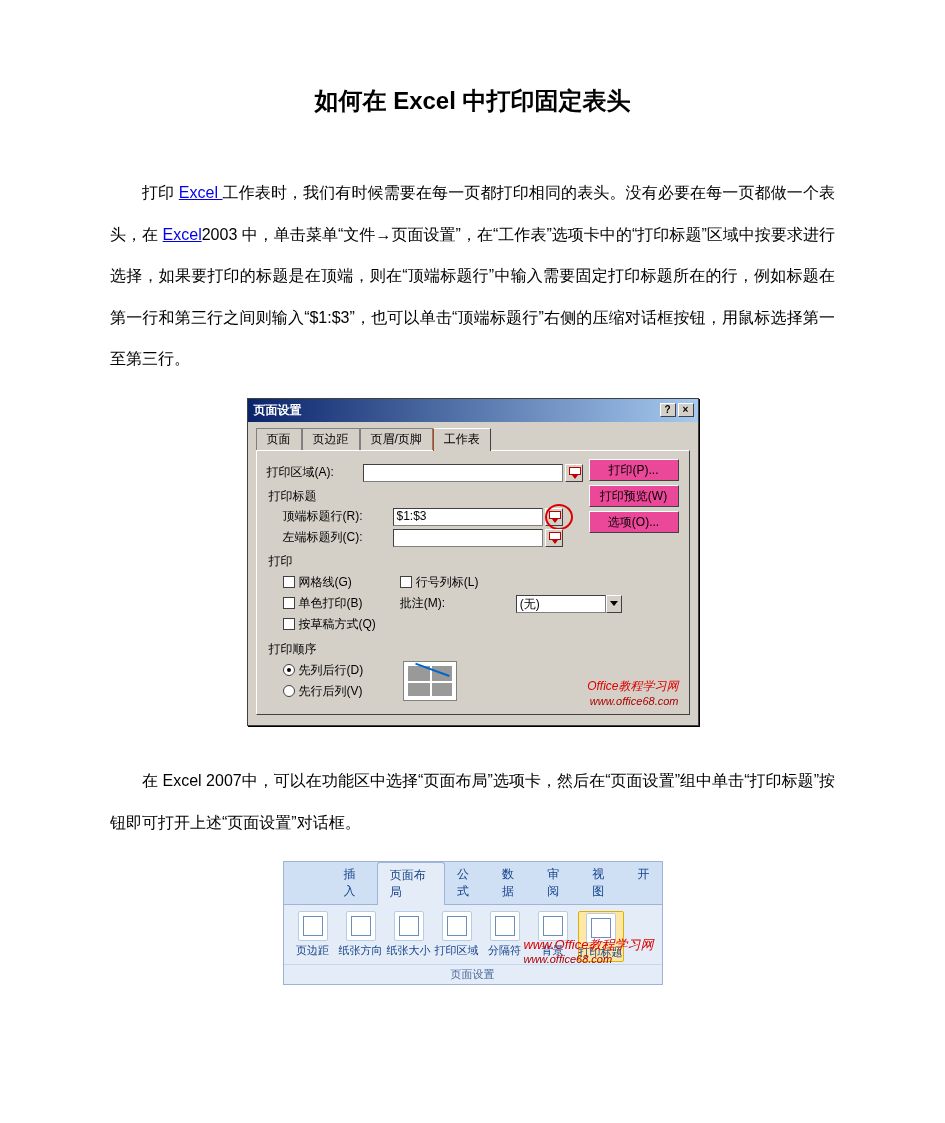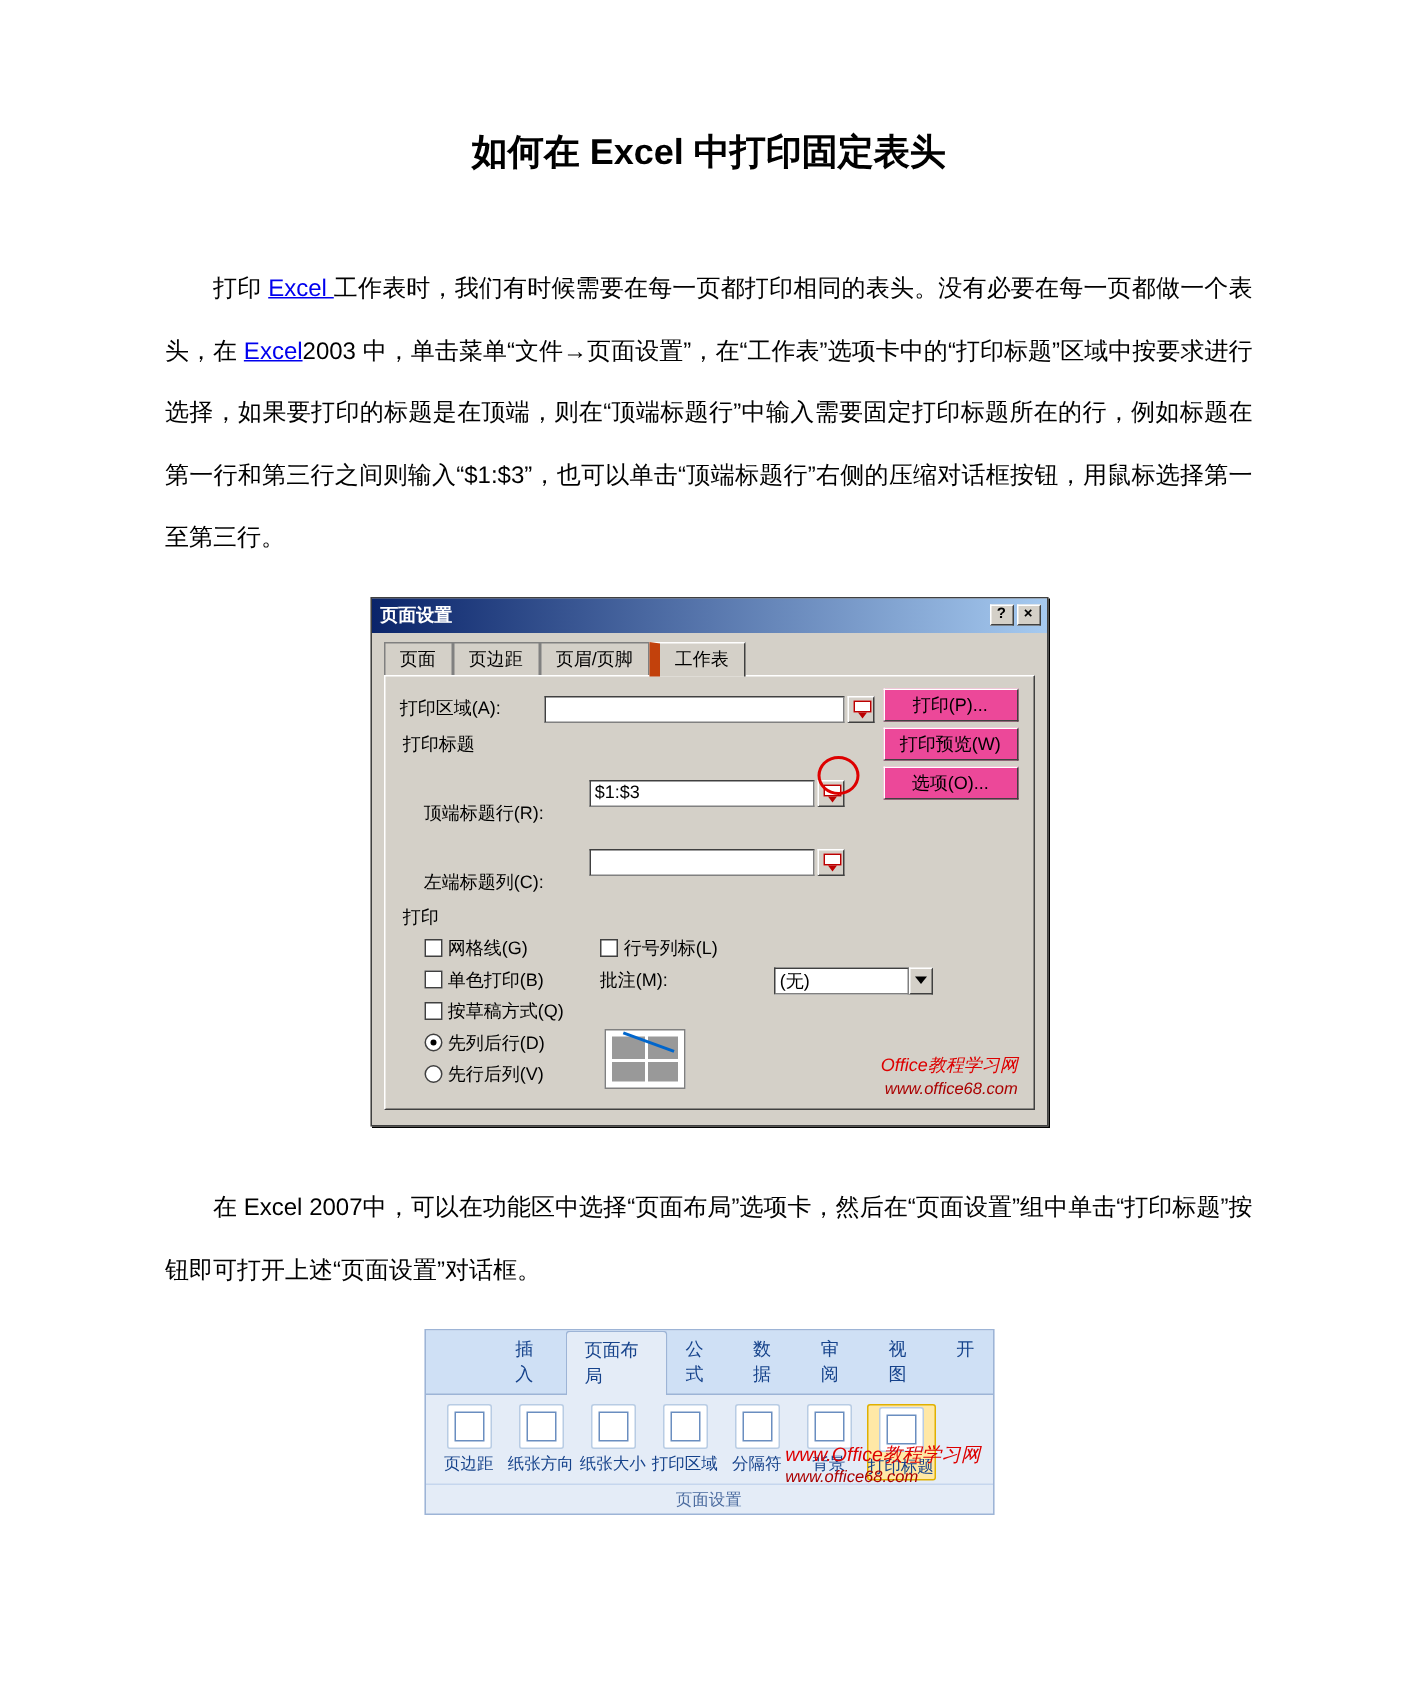--- a/index.html
+++ b/index.html
@@ -71,36 +71,36 @@
     border: 1px solid #808080;
     border-bottom: none;
     padding: 2px 10px;
     font-size: 12px;
     position: relative;
     cursor: default;
   }
   .tab.active {
     background: #d4d0c8;
     border-top: 1px solid #fff;
-    border-left: 7px solid #c2410c;
+    border-left: 1px solid #c2410c;
     border-right: 1px solid #404040;
     z-index: 2;
     padding-bottom: 3px;
   }
   .tabpane {
     border: 1px solid #fff;
     border-right-color: #404040;
     border-bottom-color: #404040;
     background: #d4d0c8;
     padding: 10px 10px 12px 10px;
     position: relative;
   }
   .row { display: flex; align-items: center; margin: 3px 0; }
   .row .lbl { width: 96px; }
-  .row.indent .lbl { margin-left: 16px; width: 110px; margin-top: 26px; }
+  .row.indent .lbl { margin-left: 16px; width: 110px; }
   .inp {
     background: #fff;
     border: 1px solid #808080;
     border-top-color: #404040;
     border-left-color: #404040;
     height: 18px;
     padding: 0 3px;
     font-size: 12px;
   }
   .rangebtn {
@@ -271,20 +271,21 @@
               <div class="mid-row">
                 <span class="mlbl">批注(M):</span>
                 <div class="dd">
                     <div class="inp" style="width:90px">(无)</div>
                     <div class="arrow"></div>
                   </div>
               </div>
             </div>
           </div>
 
+          <div class="group-label">打印顺序</div>
           <div style="display:flex;align-items:center">
             <div class="col">
               <div class="radio checked">
                   <span class="dot"></span>
                   <span>先列后行(D)</span>
                 </div>
               <div class="radio">
                   <span class="dot"></span>
                   <span>先行后列(V)</span>
                 </div>

